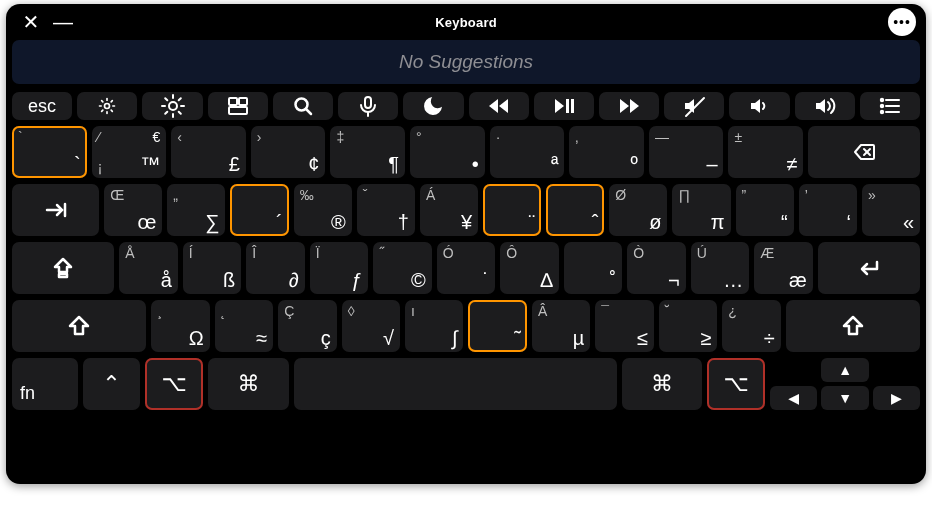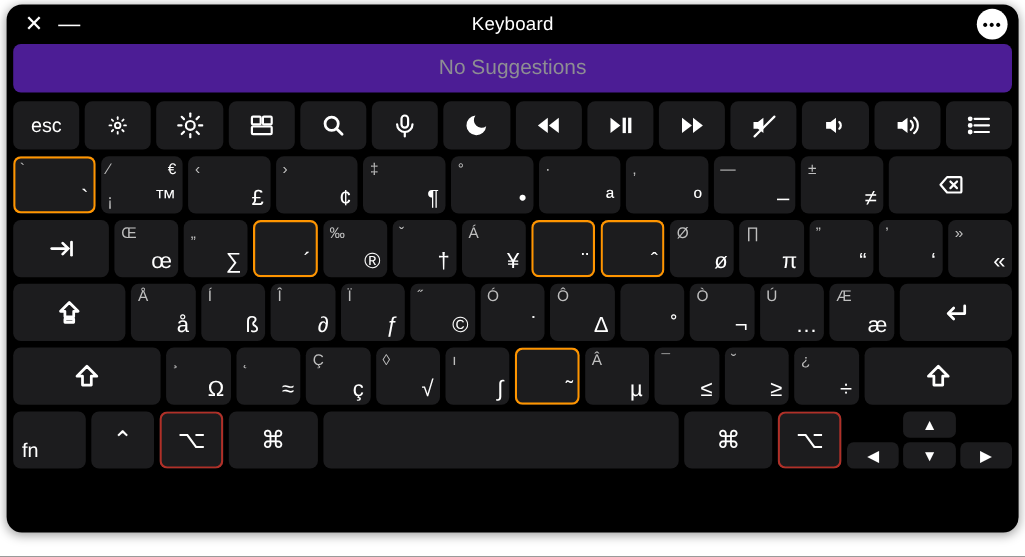--- a/index.html
+++ b/index.html
@@ -32,63 +32,64 @@
   .titlebar .controls-left {
     position: absolute;
     left: 8px; top: 0; bottom: 0;
     display: flex; align-items: center; gap: 6px;
   }
   .titlebar .controls-right {
     position: absolute;
     right: 6px; top: 0; bottom: 0;
     display: flex; align-items: center;
   }
-  .title { font-weight: 400; font-size: 17px; letter-spacing: 0.2px;}
+  .title { font-weight: 700; font-size: 13px; letter-spacing: 0.2px;}
   .win-close, .win-min {
     width: 26px; height: 26px;
     display: flex; align-items: center; justify-content: center;
     color: #fff; font-size: 20px; line-height: 1;
     cursor: default;
   }
   .more-btn {
     width: 28px; height: 28px;
     border-radius: 50%;
     background: #fff; color: #000;
     display: flex; align-items: center; justify-content: center;
     font-size: 14px; letter-spacing: 1px;
     cursor: default;
   }
   .suggestion-bar {
-    background: #4c1d95;
+    background: #0f172a;
     border-radius: 7px;
     height: 44px;
     display: flex; align-items: center; justify-content: center;
     color: #8e8e93;
     font-size: 19px;
     margin: 0 2px 6px 2px;
+    font-style: italic;
   }
   .fn-row, .key-row {
     display: flex;
     gap: 5px;
     padding: 2px;
   }
   .key-row { margin-top: 2px; }
   .key {
     background: #1c1c1e;
     border-radius: 7px;
     height: 52px;
     display: flex;
     align-items: center;
     justify-content: center;
     color: #fff;
     font-size: 22px;
     position: relative;
     user-select: none;
   }
-  .fn-key { height: 44px; }
+  .fn-key { height: 28px; }
   .key.wide-1   { flex: 1.5; }
   .key.wide-15  { flex: 1.4; }
   .key.wide-175 { flex: 1.75; }
   .key.wide-225 { flex: 2.3; }
   .key.wide-space { flex: 5.6; }
   .key.unit { flex: 1; min-width: 0;}
   .key .glyph { font-size: 22px; }
   .key .small { font-size: 18px; }
   .key.hl-orange {
     box-shadow: inset 0 0 0 2px #ff9500;

